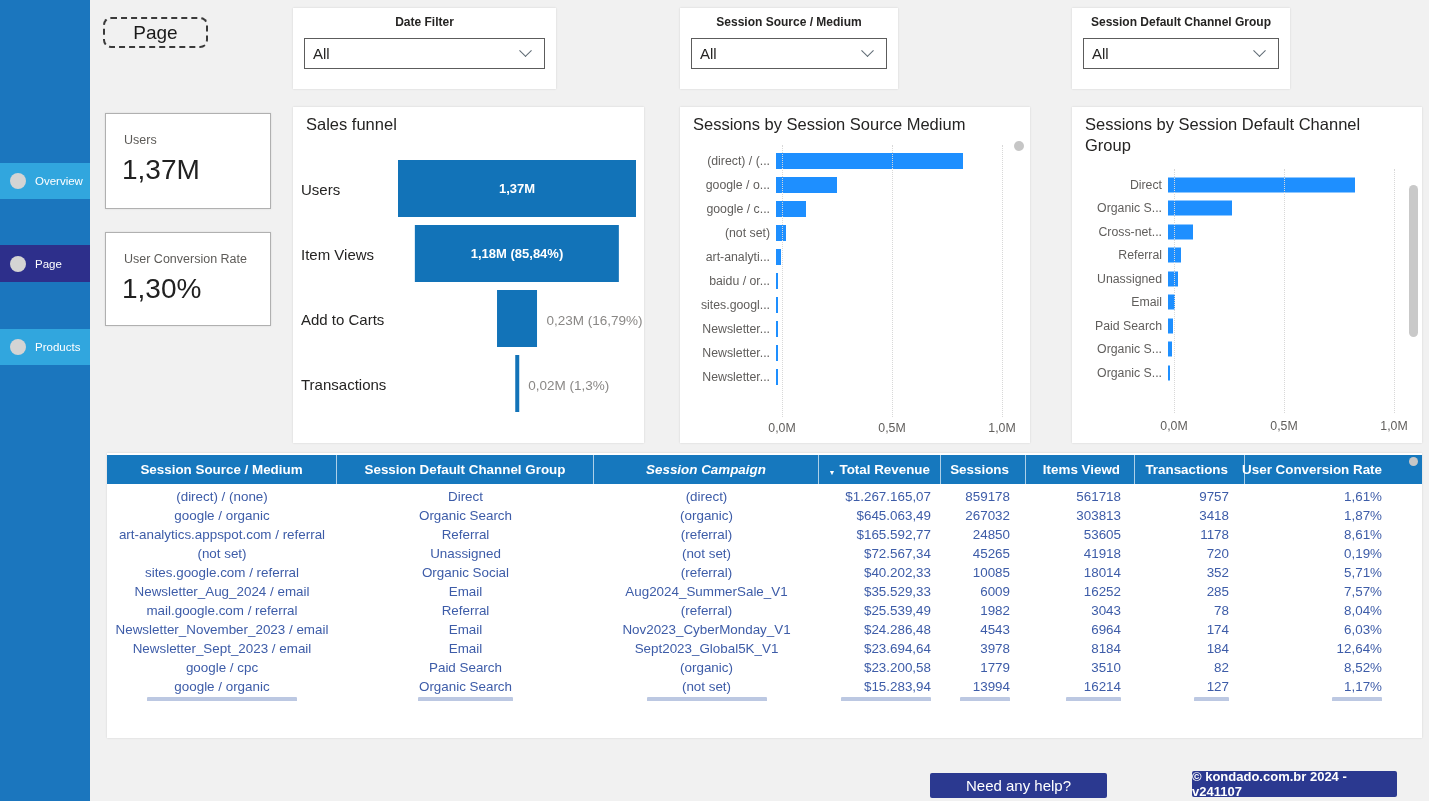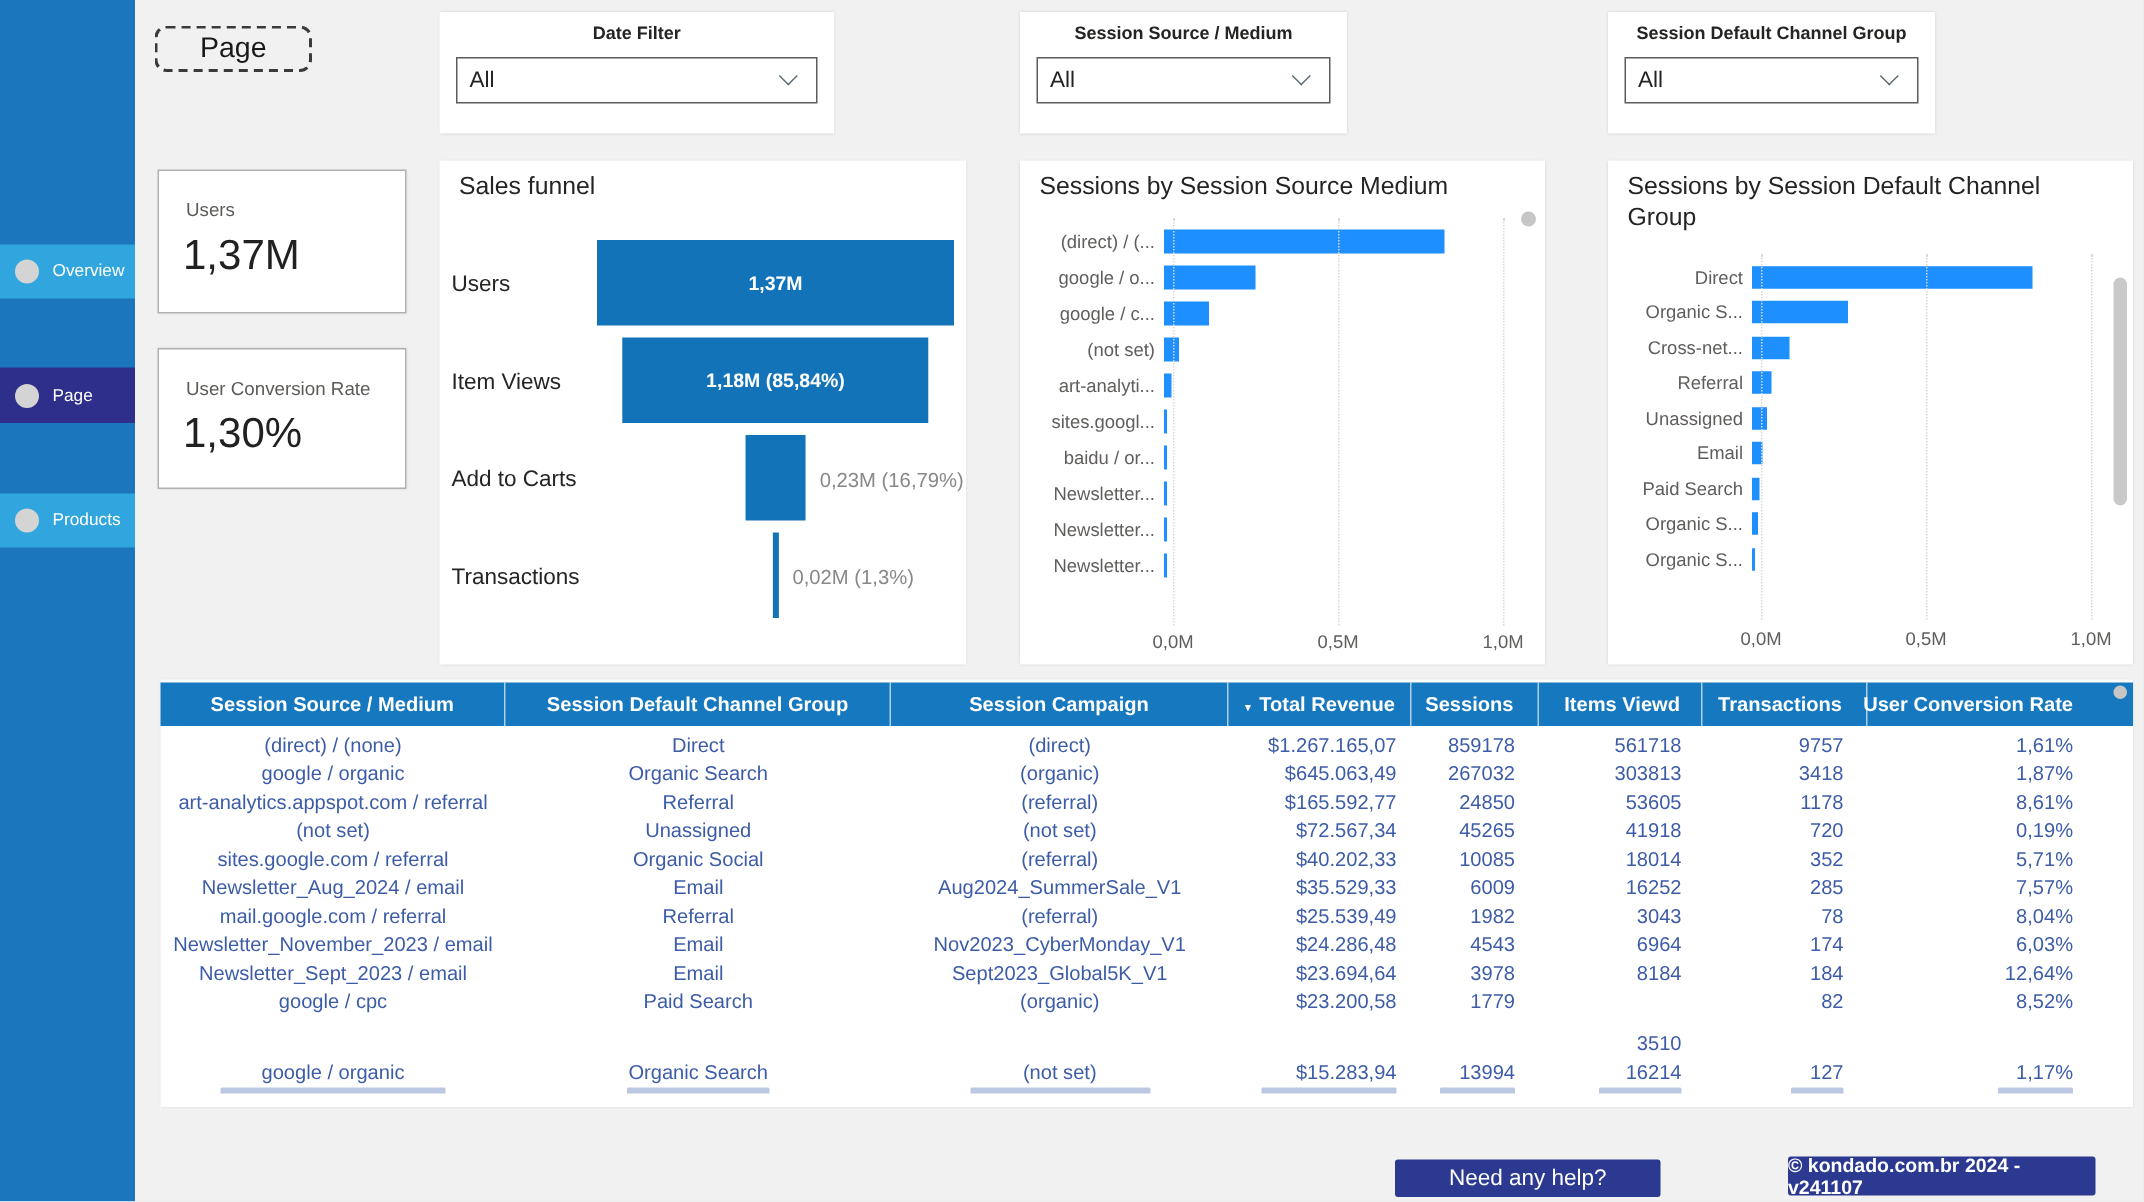--- a/index.html
+++ b/index.html
@@ -191,29 +191,29 @@
             <div class="b-bar" style="width: 9.8597px; height: 16px;"></div>
           </div>
         </div>
         <div class="b-row" style="height: 24px;">
           <span class="b-cat">art-analyti...</span>
           <div class="b-track">
             <div class="b-bar" style="width: 5.41287px; height: 16px;"></div>
           </div>
         </div>
         <div class="b-row" style="height: 24px;">
+          <span class="b-cat">baidu / or...</span>
+          <div class="b-track">
+            <div class="b-bar" style="width: 2.39604px; height: 16px;"></div>
+          </div>
+        </div>
+        <div class="b-row" style="height: 24px;">
           <span class="b-cat">sites.googl...</span>
           <div class="b-track">
             <div class="b-bar" style="width: 2.19673px; height: 16px;"></div>
-          </div>
-        </div>
-        <div class="b-row" style="height: 24px;">
-          <span class="b-cat">baidu / or...</span>
-          <div class="b-track">
-            <div class="b-bar" style="width: 2.39604px; height: 16px;"></div>
           </div>
         </div>
         <div class="b-row" style="height: 24px;">
           <span class="b-cat">Newsletter...</span>
           <div class="b-track">
             <div class="b-bar" style="width: 2px; height: 16px;"></div>
           </div>
         </div>
         <div class="b-row" style="height: 24px;">
           <span class="b-cat">Newsletter...</span>
@@ -305,21 +305,21 @@
     </div>
 
   <div class="panel" style="left:107px;top:453px;width:1315px;height:285px;">
     <div class="t-head" id="table-head">
         <div class="t-hcell" style="width: 230px;">
           <span>Session Source / Medium</span>
         </div>
         <div class="t-hcell" style="width: 257px;">
           <span>Session Default Channel Group</span>
         </div>
-        <div class="t-hcell" style="width: 225px;">
+        <div class="t-hcell" style="width: 225px; font-style: italic;">
           <span>Session Campaign</span>
         </div>
         <div class="t-hcell num" style="width: 122px; padding-right: 10px;">
           <span class="sort-icon">▼</span>
           <span>Total Revenue</span>
         </div>
         <div class="t-hcell num" style="width: 85px; padding-right: 16px;">
           <span>Sessions</span>
         </div>
         <div class="t-hcell num" style="width: 109px; padding-right: 14px;">
@@ -422,21 +422,21 @@
           <div class="t-cell num" style="width: 109px; padding-right: 14px;">8184</div>
           <div class="t-cell num" style="width: 110px; padding-right: 16px;">184</div>
           <div class="t-cell num" style="width: 177px; padding-right: 40px;">12,64%</div>
         </div>
         <div class="t-row">
           <div class="t-cell" style="width: 230px;">google / cpc</div>
           <div class="t-cell" style="width: 257px;">Paid Search</div>
           <div class="t-cell" style="width: 225px;">(organic)</div>
           <div class="t-cell num" style="width: 122px; padding-right: 10px;">$23.200,58</div>
           <div class="t-cell num" style="width: 85px; padding-right: 16px;">1779</div>
-          <div class="t-cell num" style="width: 109px; padding-right: 14px; margin-top: 28px;">3510</div>
+          <div class="t-cell num" style="width: 109px; padding-right: 14px;">3510</div>
           <div class="t-cell num" style="width: 110px; padding-right: 16px;">82</div>
           <div class="t-cell num" style="width: 177px; padding-right: 40px;">8,52%</div>
         </div>
         <div class="t-row">
           <div class="t-cell" style="width: 230px;">google / organic</div>
           <div class="t-cell" style="width: 257px;">Organic Search</div>
           <div class="t-cell" style="width: 225px;">(not set)</div>
           <div class="t-cell num" style="width: 122px; padding-right: 10px;">$15.283,94</div>
           <div class="t-cell num" style="width: 85px; padding-right: 16px;">13994</div>
           <div class="t-cell num" style="width: 109px; padding-right: 14px;">16214</div>

